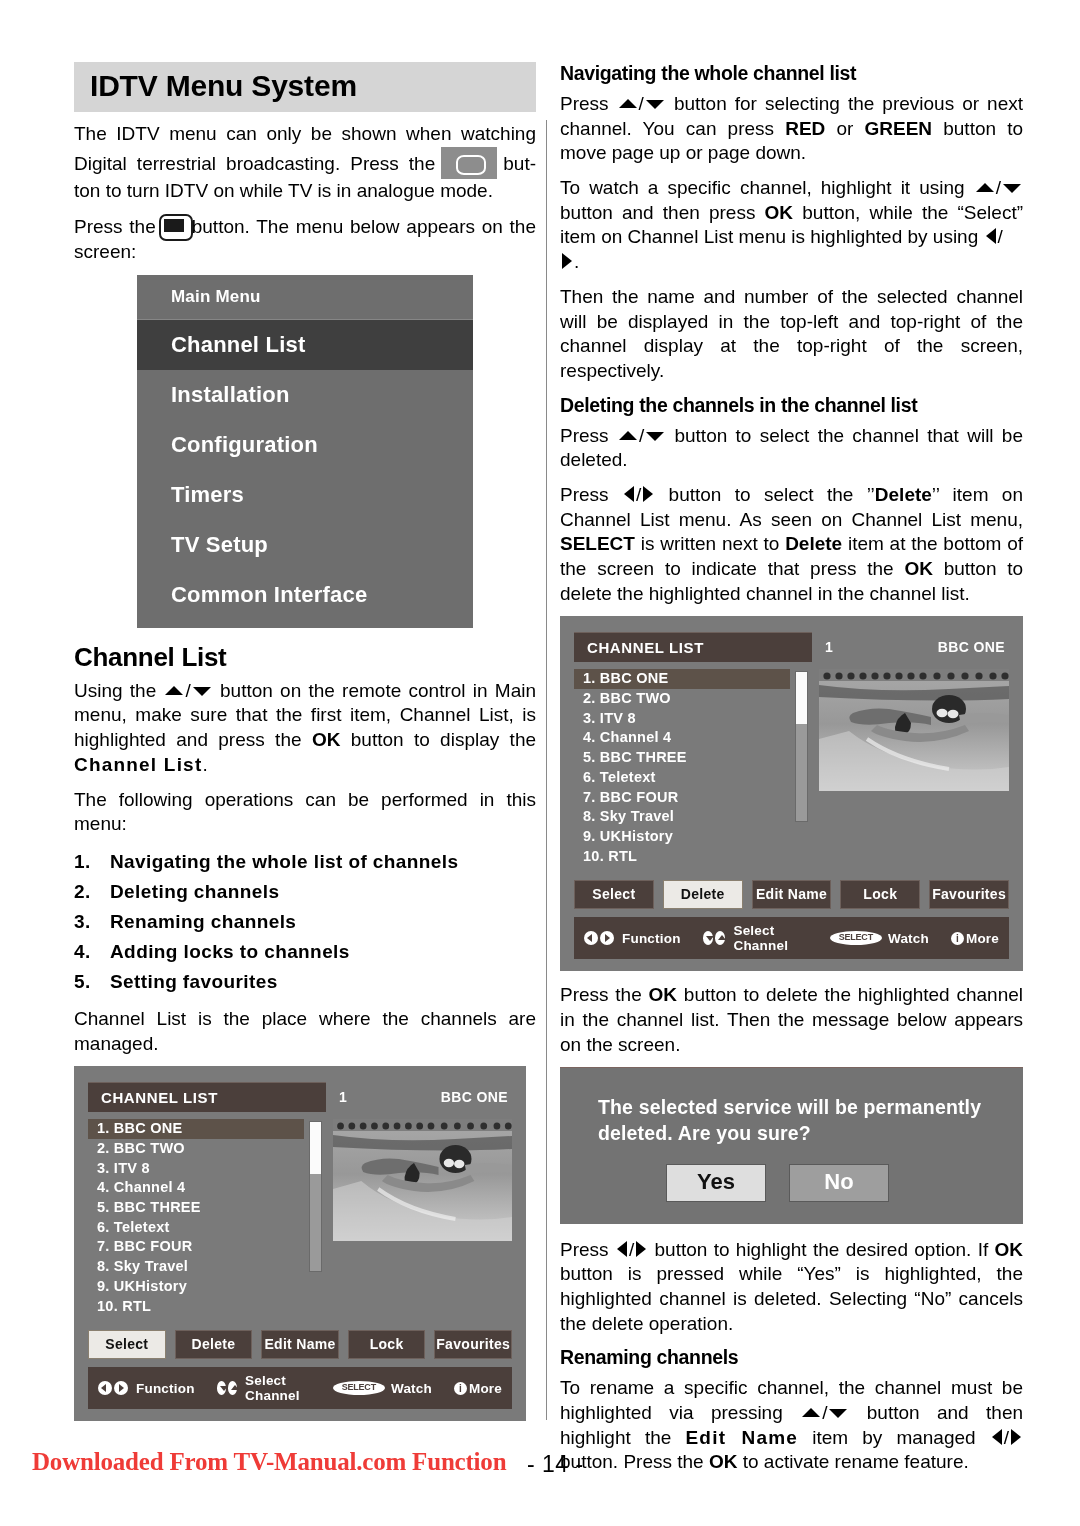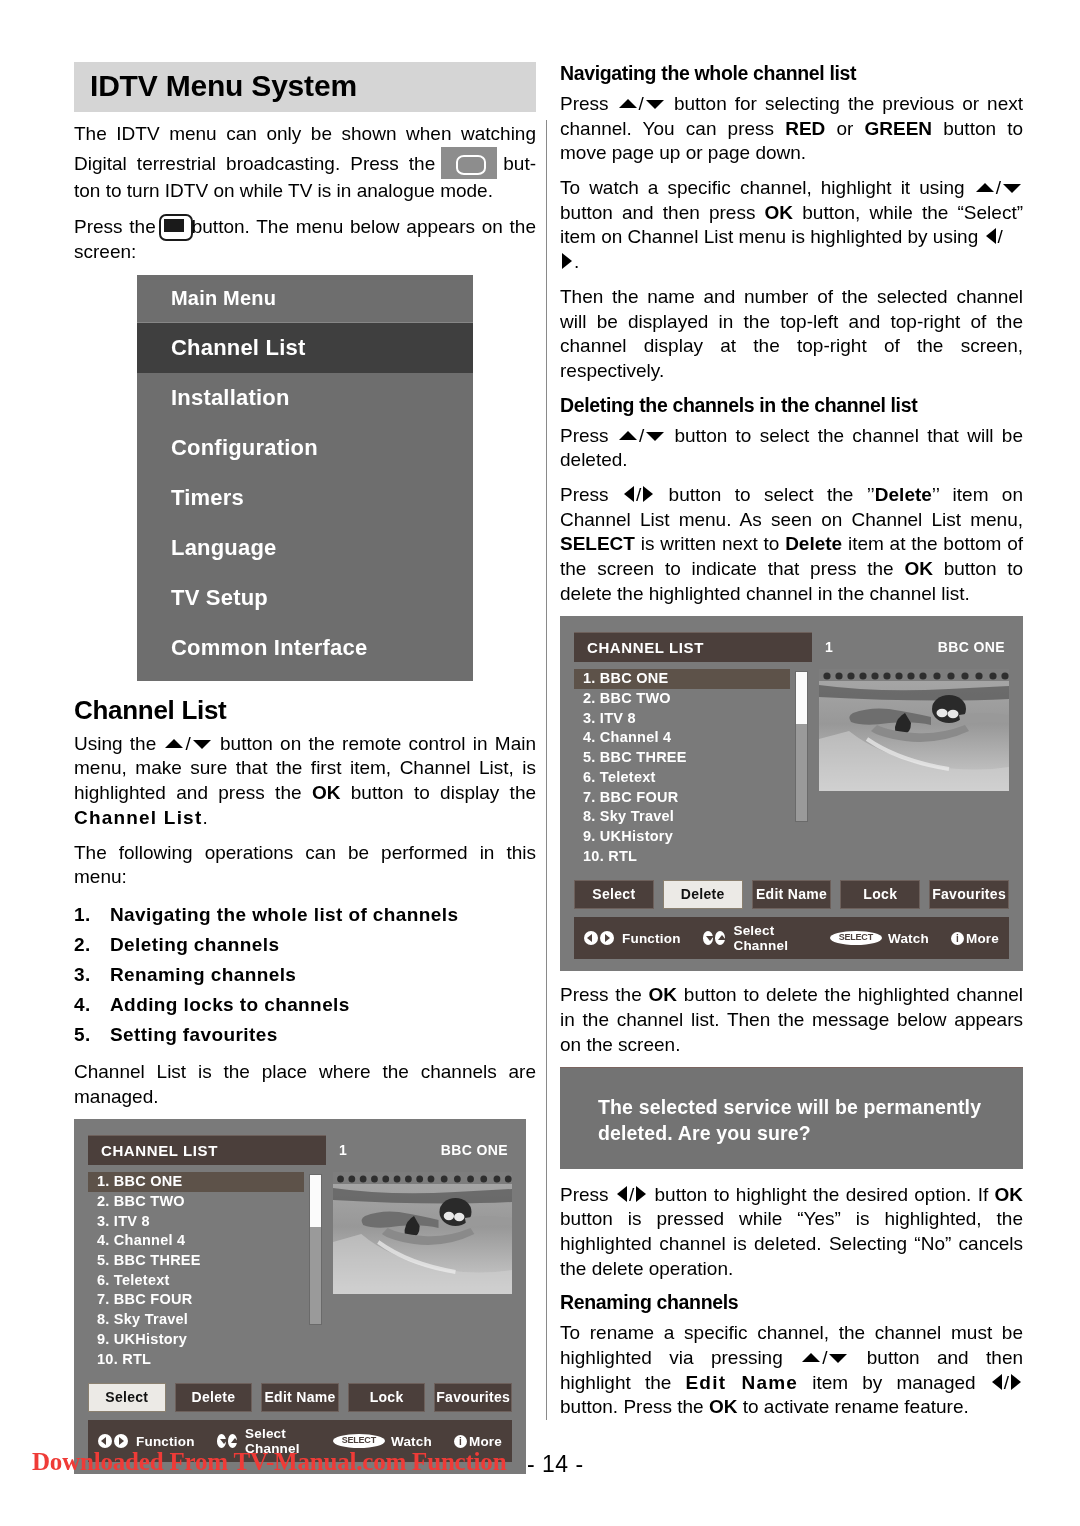--- a/index.html
+++ b/index.html
@@ -83,21 +83,21 @@
     border:2.5px solid #1a1a1a; border-radius:7px;
   }
   .btn-tv::after {
     content:""; position:absolute; left:5px; top:6px; width:20px; height:13px;
     background:#1a1a1a;
   }
 
   
   .mainmenu { width:336px; margin:6px auto 0 auto; background:#6e6e6e; padding-bottom:8px; }
   .mm-title {
-    font-size:20px; font-weight:bold; color:#fff; background:#6e6e6e;
+    font-size:17px; font-weight:bold; color:#fff; background:#6e6e6e;
     padding:12px 0 12px 34px; letter-spacing:0.2px;
     border-bottom:1px solid #868686;
   }
   .mm-item {
     font-size:22px; font-weight:bold; color:#fff;
     padding:12px 0 12px 34px; letter-spacing:0.2px;
   }
   .mm-item.sel { background:#3f3f3f; }
 
   
@@ -229,21 +229,20 @@
     <p class="body">
       <span>Press the</span><span class="btn-tv"></span><span>button. The menu below appears on the screen:</span>
     </p>
 
     <div class="mainmenu">
       <div class="mm-title">Main Menu</div>
       <div class="mm-item sel">Channel List</div>
       <div class="mm-item">Installation</div>
       <div class="mm-item">Configuration</div>
       <div class="mm-item">Timers</div>
-      <div class="mm-item">Language</div>
       <div class="mm-item">TV Setup</div>
       <div class="mm-item">Common Interface</div>
     </div>
 
     <h2 class="sect">Channel List</h2>
 
     <p class="body">
       <span>Using the</span>
       <span class="ico-up"></span><span>/</span><span class="ico-dn"></span>
       <span>button on the remote control in Main menu, make sure that the first item, Channel List, is highlighted and press the</span>
@@ -512,20 +511,24 @@
     </div>
 
     <p class="body" style="margin-top:12px;">
       <span>Press the</span>
       <b>OK</b>
       <span>button to delete the highlighted channel in the channel list. Then the message below appears on the screen.</span>
     </p>
 
     <div class="dlg">
       <div class="dlg-msg">The selected service will be permanently deleted. Are you sure?</div>
+      <div class="dlg-btns">
+        <div class="dlg-btn yes">Yes</div>
+        <div class="dlg-btn no">No</div>
+      </div>
     </div>
 
     <p class="body" style="margin-top:14px;">
       <span>Press</span>
       <span class="ico-lt"></span><span>/</span><span class="ico-rt"></span>
       <span>button to highlight the desired option. If</span>
       <b>OK</b>
       <span>button is pressed while “Yes” is highlighted, the highlighted channel is deleted. Selecting “No” cancels the delete operation.</span>
     </p>
 

